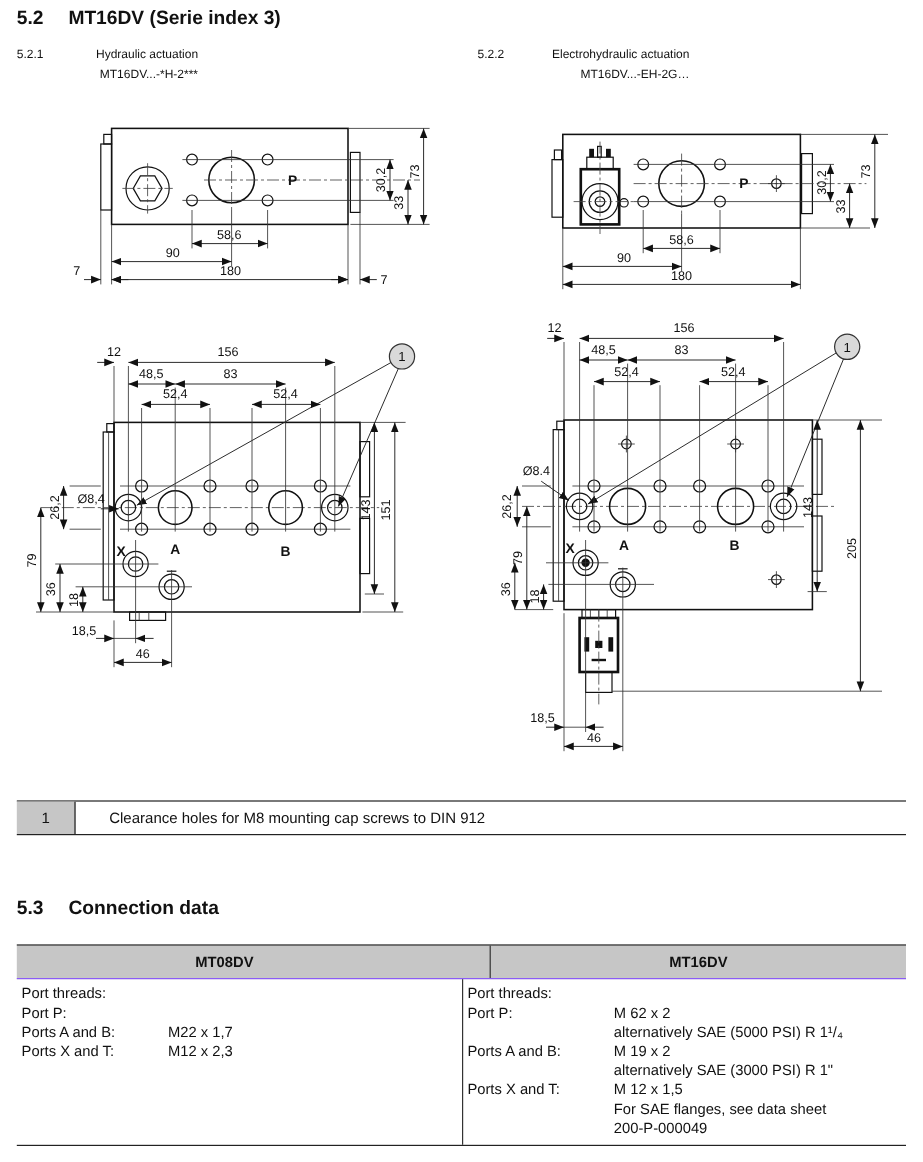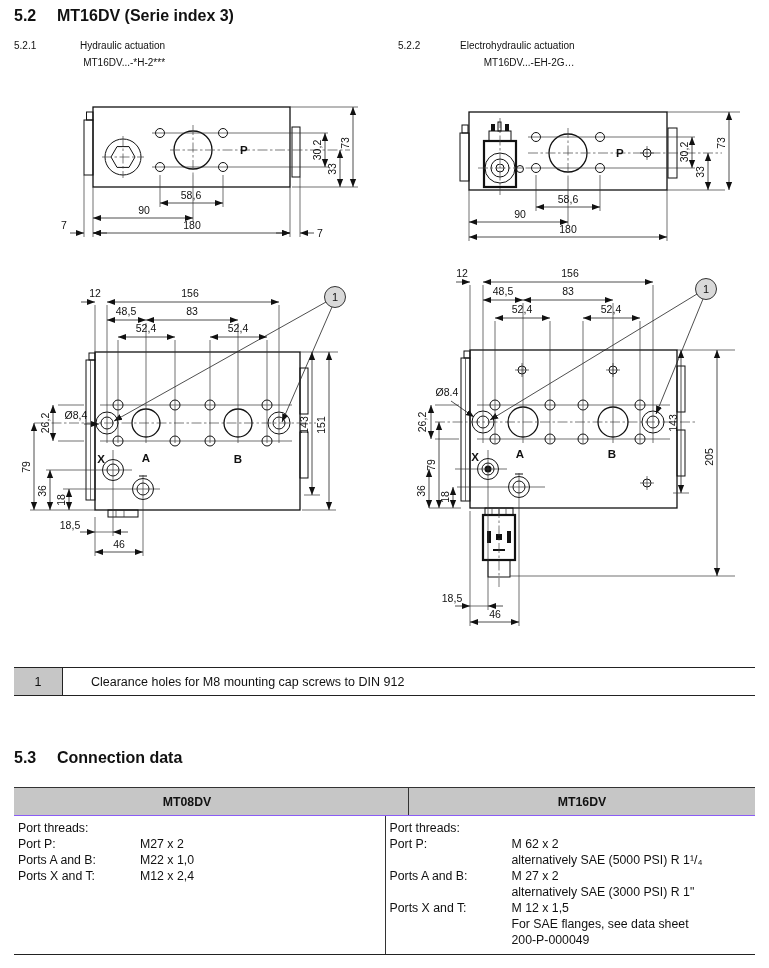--- a/index.html
+++ b/index.html
@@ -424,50 +424,47 @@
   <div class="abs ctable">
     <div class="thead">
       <div class="thcell">MT08DV</div>
       <div class="thcell">MT16DV</div>
     </div>
     <div class="tbody">
       <div class="tcol">
         <div>Port threads:</div>
         <div class="trow">
           <div class="lbl">Port P:</div>
-          <div class="val">
-              <div>M27 x 2</div>
-            </div>
         </div>
         <div class="trow">
           <div class="lbl">Ports A and B:</div>
           <div class="val">
-              <div>M22 x 1,0</div>
+              <div>M22 x 1,7</div>
             </div>
         </div>
         <div class="trow">
           <div class="lbl">Ports X and T:</div>
           <div class="val">
-              <div>M12 x 2,4</div>
+              <div>M12 x 2,3</div>
             </div>
         </div>
       </div>
       <div class="tcol">
         <div>Port threads:</div>
         <div class="trow">
           <div class="lbl">Port P:</div>
           <div class="val">
             <div>M 62 x 2</div>
             <div>alternatively SAE (5000 PSI) R 1¹/₄</div>
           </div>
         </div>
         <div class="trow">
           <div class="lbl">Ports A and B:</div>
           <div class="val">
-            <div>M 27 x 2</div>
+            <div>M 19 x 2</div>
             <div>alternatively SAE (3000 PSI) R 1"</div>
           </div>
         </div>
         <div class="trow">
           <div class="lbl">Ports X and T:</div>
           <div class="val">
             <div>M 12 x 1,5</div>
             <div>For SAE flanges, see data sheet</div>
             <div>200-P-000049</div>
           </div>

